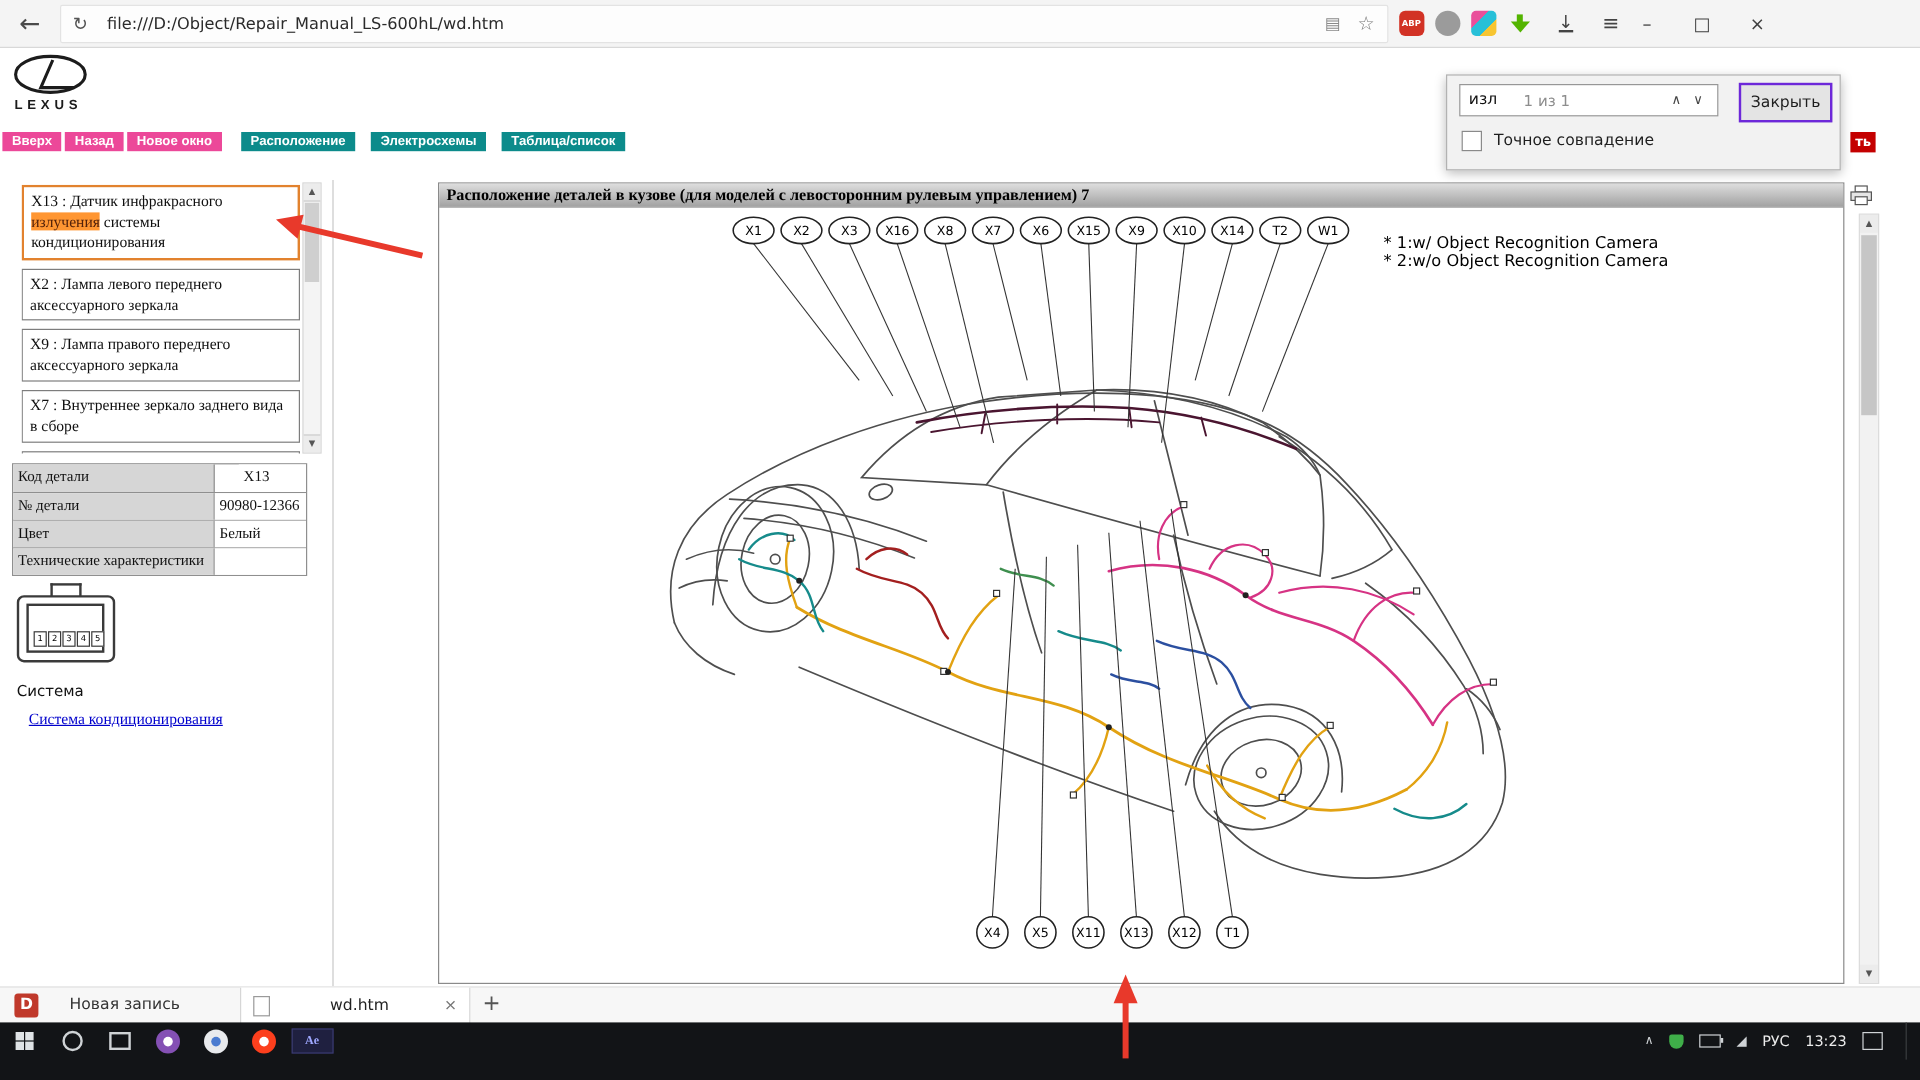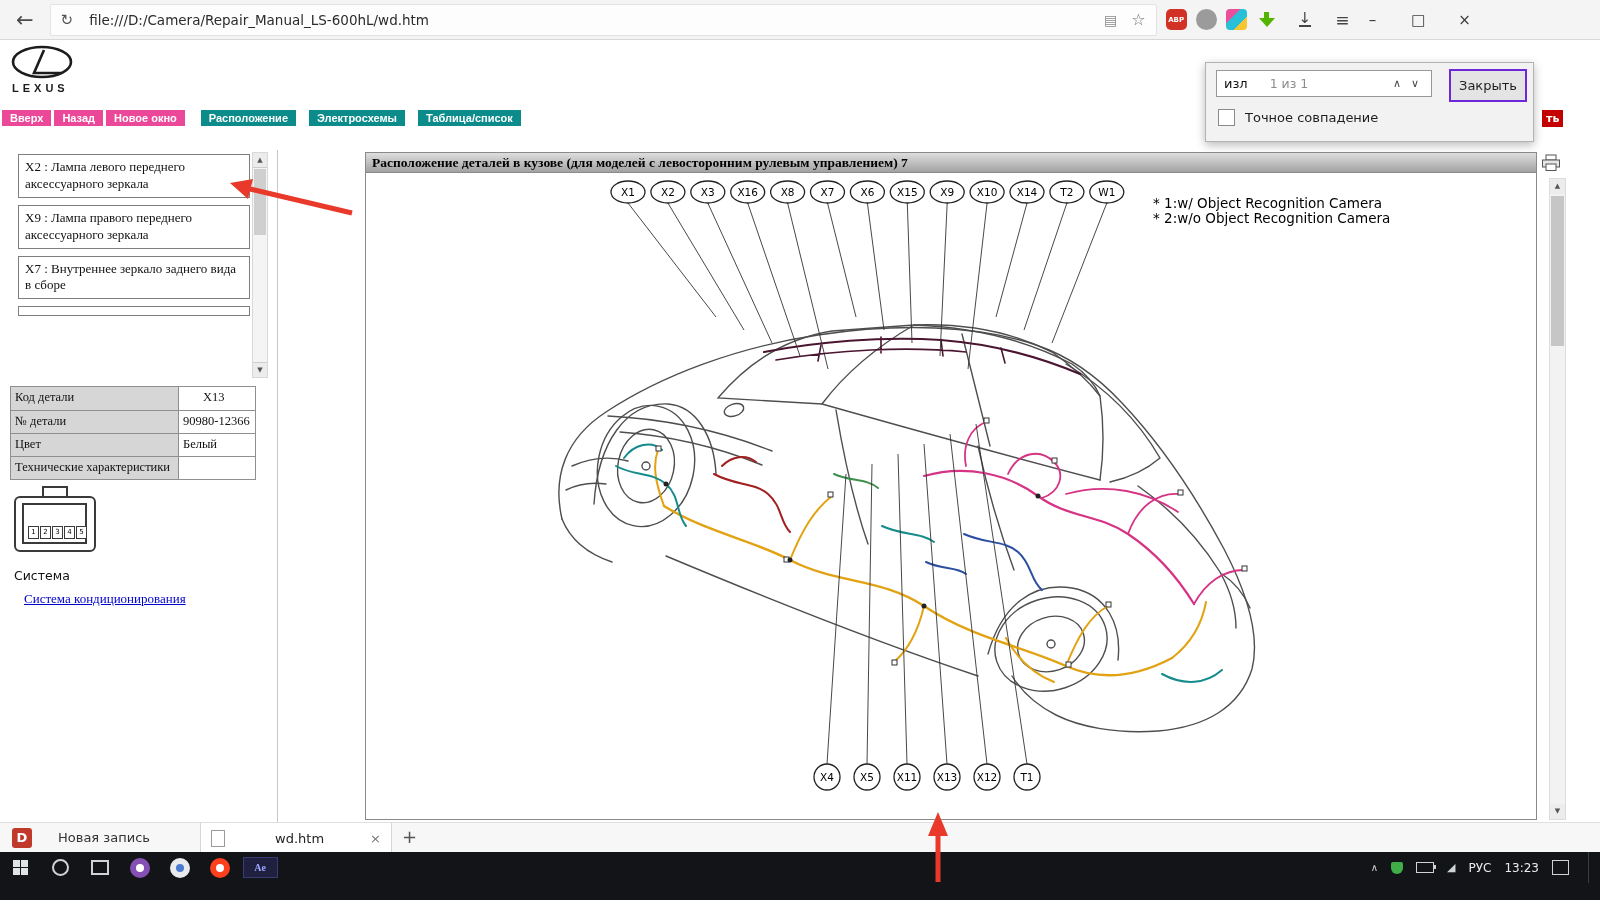--- a/index.html
+++ b/index.html
@@ -158,21 +158,21 @@
 </style>
 </head>
 <body>
 
 <div class="screen">
 
   <div class="browser-bar">
     <span class="bb-back">←</span>
     <div class="addr">
       <span class="bb-refresh">↻</span>
-      <span class="url">file:///D:/Camera/Repair_Manual_LS-600hL/wd.htm</span>
+      <span class="url">file:///D:/Object/Repair_Manual_LS-600hL/wd.htm</span>
       <span class="bb-reading">▤</span>
       <span class="bb-star">☆</span>
     </div>
     <span class="ext ext-abp">ABP</span>
     <span class="ext ext-gray"></span>
     <span class="ext ext-multi"></span>
     <span class="ext ext-green">
         <i class="stem"></i>
         <i class="tri"></i>
       </span>
@@ -214,20 +214,21 @@
     </div>
     <div class="find-close">Закрыть</div>
     <div class="find-exact">
       <span class="find-checkbox"></span>
       <span class="find-exact-label">Точное совпадение</span>
     </div>
   </div>
 
   <div class="sidebar">
     <div class="side-list">
+        <div class="side-item selected"><span>X13 : Датчик инфракрасного </span><span class="hl">излучения</span><span> системы кондиционирования</span></div>
         <div class="side-item"><span>X2 : Лампа левого переднего аксессуарного зеркала</span></div>
         <div class="side-item"><span>X9 : Лампа правого переднего аксессуарного зеркала</span></div>
         <div class="side-item"><span>X7 : Внутреннее зеркало заднего вида в сборе</span></div>
         <div class="side-item"></div>
       </div>
     <div class="side-scroll">
       <div class="ss-btn ss-up">▲</div>
       <div class="ss-thumb"></div>
       <div class="ss-btn ss-down">▼</div>
     </div>

